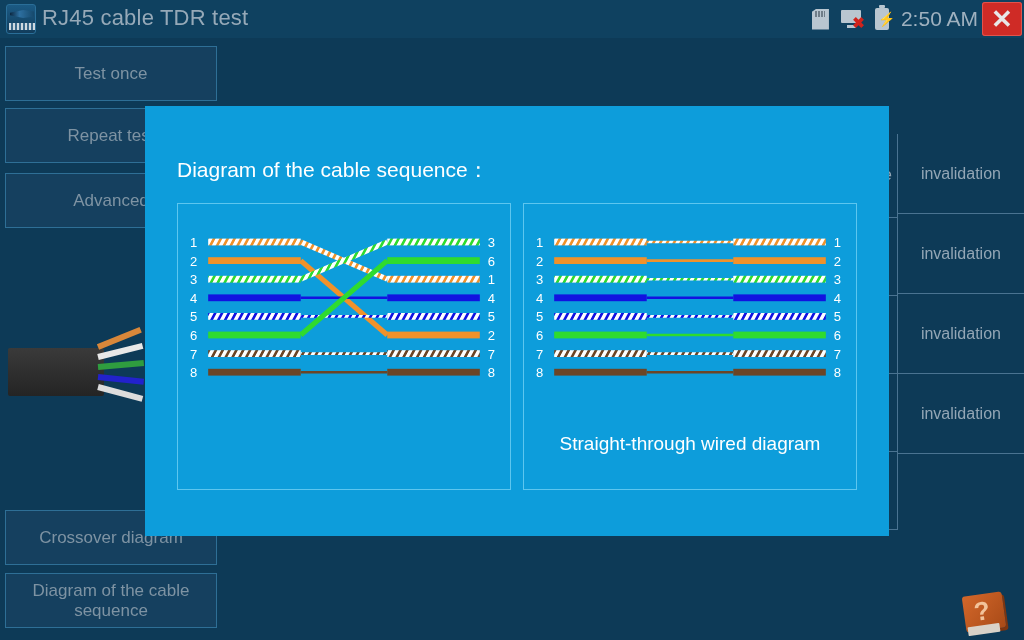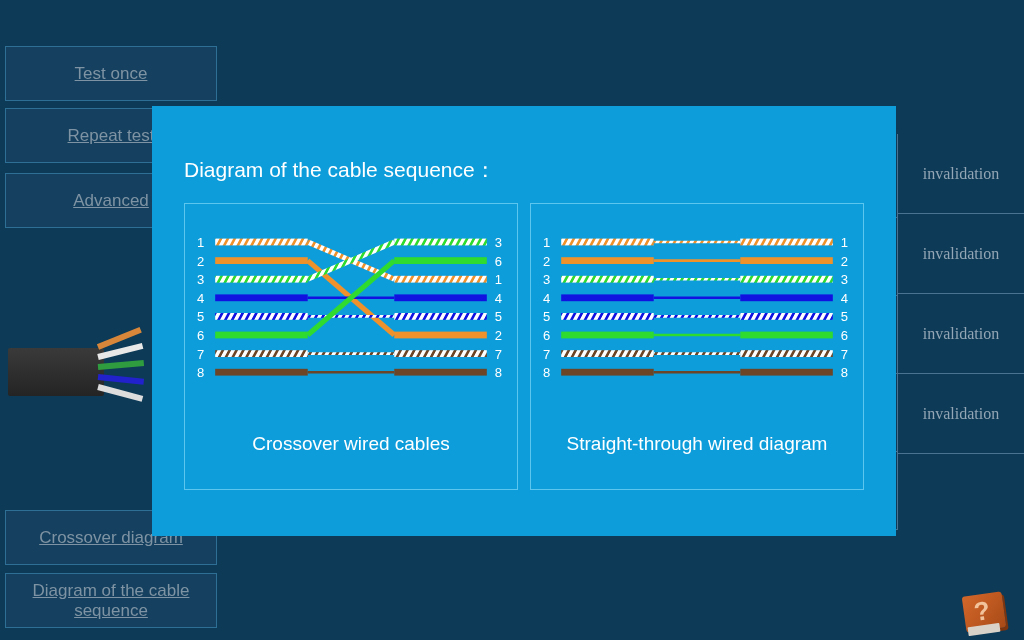--- a/index.html
+++ b/index.html
@@ -95,21 +95,21 @@
     box-shadow: inset 0 0 0 1px #e2534c;
   }
 
   
   .btn {
     position: absolute; left: 5px; width: 212px;
     background: #15405f;
     border: 1px solid #2e6f96;
     color: #7e93a3; font-size: 17px;
     display: flex; align-items: center; justify-content: center;
-    text-align: center; line-height: 1.15; text-decoration: underline;
+    text-align: center; line-height: 1.15;
   }
 
   
   .cable-pic {
     position: absolute; left: 8px; top: 348px;
     width: 136px; height: 48px;
   }
   .cable-pic .jacket {
     position: absolute; left: 0; top: 0; width: 96px; height: 48px;
     background: linear-gradient(180deg,#3a3a3a,#242424);
@@ -131,21 +131,21 @@
   .tcol { height: 100%; display: flex; flex-direction: column; }
   .tcol.narrow { width: 24px; }
   .tcol.wide { width: 128px; border-left: 1px solid #4a7391; }
   .th, .td {
     color: #93a6b5; font-size: 16px;
     display: flex; align-items: center; justify-content: center;
     border-bottom: 1px solid #4a7391;
     overflow: hidden; white-space: nowrap;
   }
   .th { height: 86px; font-size: 17px; }
-  .td { height: 80px; font-family: Liberation Serif, serif; }
+  .td { height: 80px; }
   .tcol.narrow .th, .tcol.narrow .td { justify-content: flex-start; padding-left: 1px; }
 
   
   .legend { position: absolute; left: 0; bottom: 0; width: 1024px; height: 82px; }
   .help-icon {
     position: absolute; right: 8px; bottom: 2px; width: 58px; height: 48px;
   }
   .help-icon .book {
     position: absolute; left: 6px; top: 4px; width: 40px; height: 36px;
     background: linear-gradient(135deg,#d3672a,#a84a17);
@@ -157,21 +157,21 @@
     font-size: 26px; font-weight: bold; color: #f2c39a;
     transform: rotate(-8deg);
   }
   .help-icon .page {
     position: absolute; left: 10px; bottom: 4px; width: 32px; height: 9px;
     background: #d9d2c8; transform: rotate(-8deg); border-radius: 1px;
   }
 
   
   .dialog {
-    position: absolute; left: 152px; top: 106px;
+    position: absolute; left: 145px; top: 106px;
     width: 744px; height: 430px;
     background: #0d9ddb;
   }
   .dlg-title {
     position: absolute; left: 32px; top: 50px;
     font-size: 21px; color: #ffffff;
   }
   .panels {
     position: absolute; left: 32px; top: 97px;
     width: 680px; height: 287px;
@@ -189,20 +189,41 @@
   
   .wires { position: absolute; left: 0; top: 28px; width: 100%; height: 160px; }
   .wires svg { display: block; width: 100%; height: 100%; }
   .pin-num { fill: #ffffff; font-size: 13px; font-family: "Liberation Sans", sans-serif; }
 </style>
 </head>
 <body>
 
 <div id="app">
 
+  <div class="titlebar">
+    <div class="app-icon">
+      <div class="crimp"></div>
+        <div class="keys"></div>
+    </div>
+    <div class="title-text">RJ45 cable TDR test</div>
+
+    <div class="status">
+      <div class="sd-icon"></div>
+      <div class="net-icon">
+        <div class="scr"></div>
+          <div class="base"></div>
+        <div class="x">✖</div>
+      </div>
+      <div class="bat-icon">
+        <div class="bolt">⚡</div>
+      </div>
+      <div class="clock">2:50 AM</div>
+    </div>
+    <div class="close-btn">✕</div>
+  </div>
 
   <div id="sidebar-buttons">
       <div class="btn" style="top: 46px; height: 55px;">
         <span>Test once</span>
       </div>
       <div class="btn" style="top: 108px; height: 55px;">
         <span>Repeat test</span>
       </div>
       <div class="btn" style="top: 173px; height: 55px;">
         <span>Advanced</span>
@@ -310,21 +331,20 @@
               <path d="M122 121.60000000000001 L208 121.60000000000001" stroke="url(#stripecrossover7)" stroke-width="2.6" fill="none"></path>
               <text x="12" y="126.60000000000001" class="pin-num">7</text>
               <text x="308" y="126.60000000000001" class="pin-num">7</text>
               <rect x="30" y="136.8" width="92" height="6.8" fill="#6b4526"></rect>
               <rect x="208" y="136.8" width="92" height="6.8" fill="#6b4526"></rect>
               <path d="M122 140.20000000000002 L208 140.20000000000002" stroke="#6b4526" stroke-width="2.6" fill="none"></path>
               <text x="12" y="145.20000000000002" class="pin-num">8</text>
               <text x="308" y="145.20000000000002" class="pin-num">8</text>
             </svg>
           </div>
-        <div class="panel-caption">Crossover wired cables</div>
       </div>
       <div class="panel">
         <div class="wires">
             <svg viewBox="0 0 330 160" preserveAspectRatio="none">
               <defs>
                 <pattern id="stripestraight1" width="6" height="6" patternUnits="userSpaceOnUse" patternTransform="rotate(28)">
                   <rect width="6" height="6" fill="#f0922b"></rect>
                   <rect width="3.4" height="6" fill="#ffffff"></rect>
                 </pattern>
                 <pattern id="stripestraight3" width="6" height="6" patternUnits="userSpaceOnUse" patternTransform="rotate(28)">

